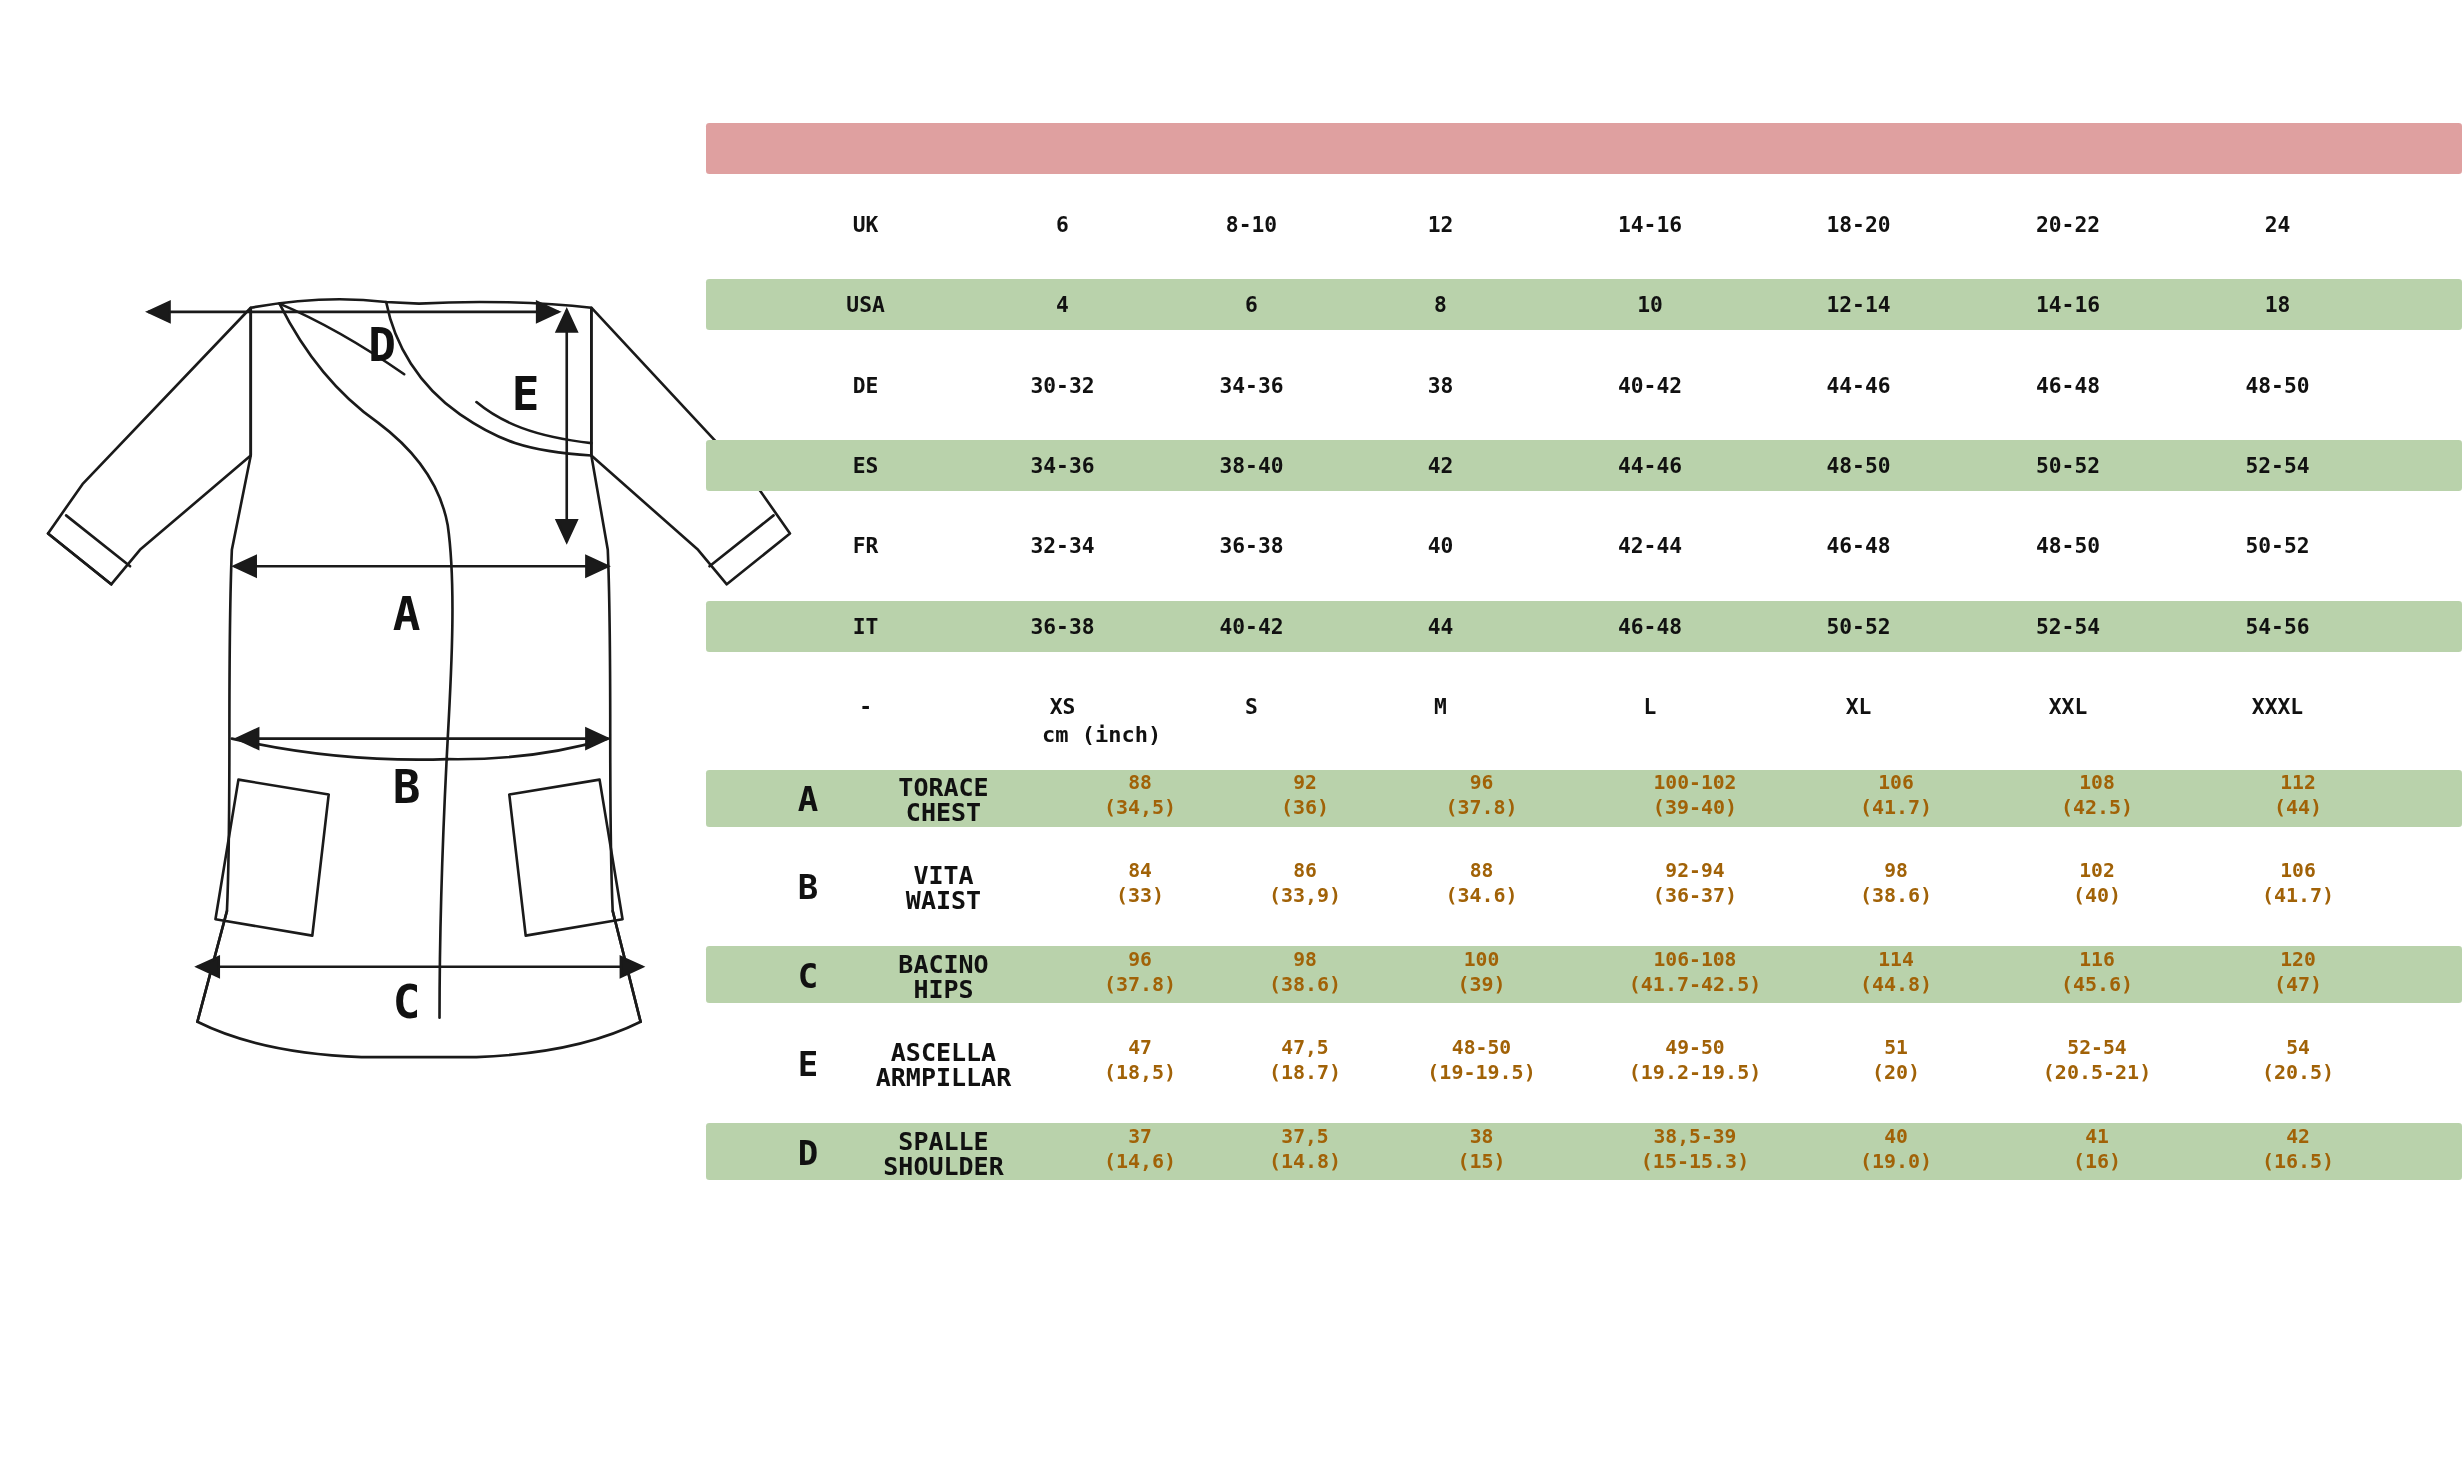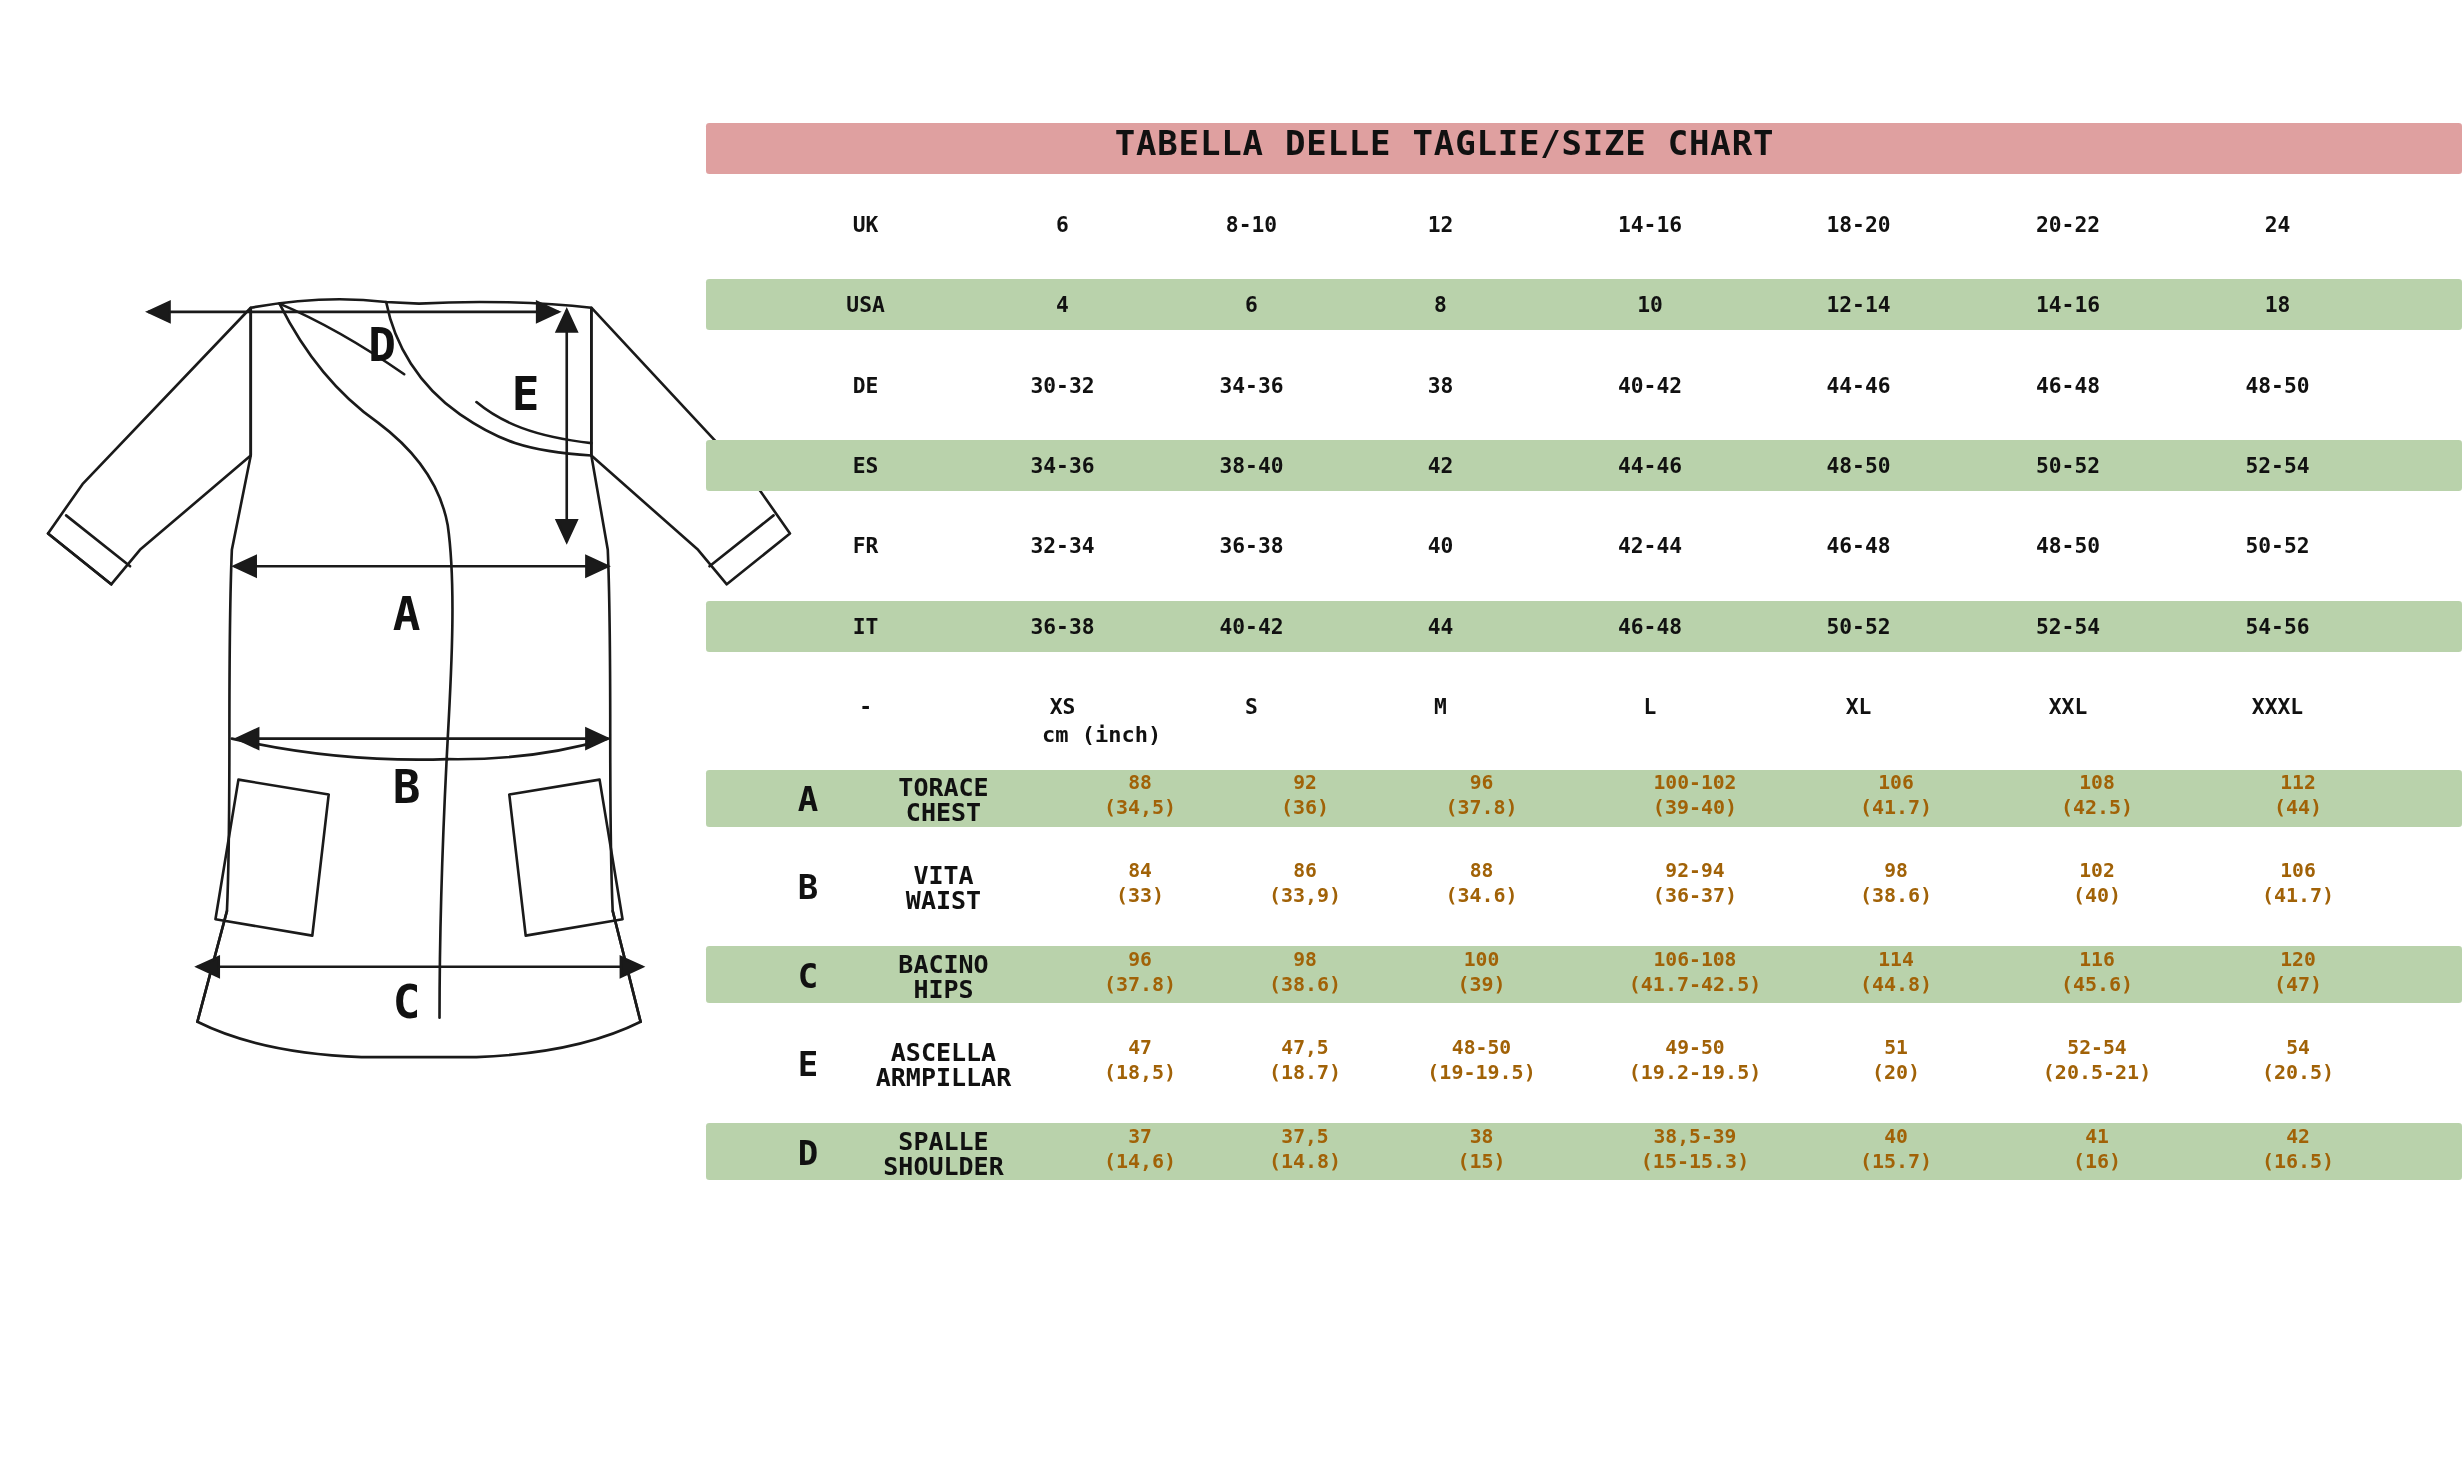--- a/index.html
+++ b/index.html
@@ -243,23 +243,20 @@
     <text x="600" y="160" font-family="DejaVu Sans Mono, monospace" font-size="56" font-weight="bold" fill="#111" text-anchor="middle">E</text>
     <text x="455" y="428" font-family="DejaVu Sans Mono, monospace" font-size="56" font-weight="bold" fill="#111" text-anchor="middle">A</text>
     <text x="455" y="638" font-family="DejaVu Sans Mono, monospace" font-size="56" font-weight="bold" fill="#111" text-anchor="middle">B</text>
     <text x="455" y="900" font-family="DejaVu Sans Mono, monospace" font-size="56" font-weight="bold" fill="#111" text-anchor="middle">C</text>
   </svg>
 </div>
 
 <div id="chart">
 
   <div class="band pink" style="top:8.2px; left:-57px; width:1756px;"></div>
-  <div class="title-row">
-    <div class="title-text">TABELLA DELLE TAGLIE/SIZE CHART</div>
-  </div>
 
   <div class="row" style="top:84px;">
     <div class="label-cell c-label">UK</div>
     <div class="cell c0">6</div>
     <div class="cell c1">8-10</div>
     <div class="cell c2">12</div>
     <div class="cell c3">14-16</div>
     <div class="cell c4">18-20</div>
     <div class="cell c5">20-22</div>
     <div class="cell c6">24</div>
@@ -500,21 +497,21 @@
     <div class="m-cell mc2">
         <div>38</div>
         <div class="sub">(15)</div>
       </div>
     <div class="m-cell mc3">
         <div>38,5-39</div>
         <div class="sub">(15-15.3)</div>
       </div>
     <div class="m-cell mc4">
         <div>40</div>
-        <div class="sub">(15.7)</div>
+        <div class="sub">(19.0)</div>
       </div>
     <div class="m-cell mc5">
         <div>41</div>
         <div class="sub">(16)</div>
       </div>
     <div class="m-cell mc6">
         <div>42</div>
         <div class="sub">(16.5)</div>
       </div>
   </div>

